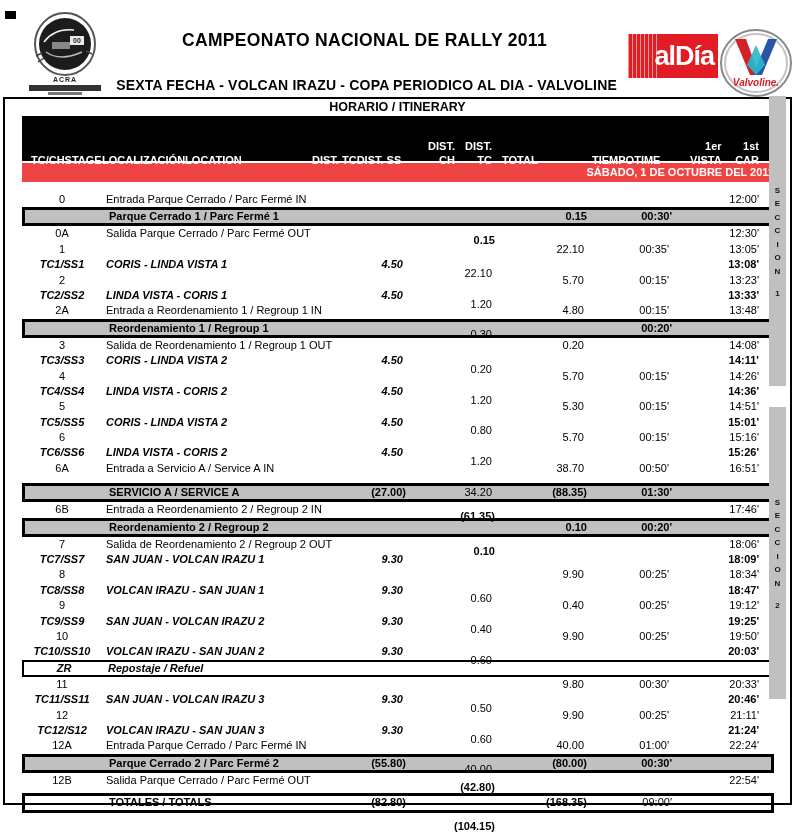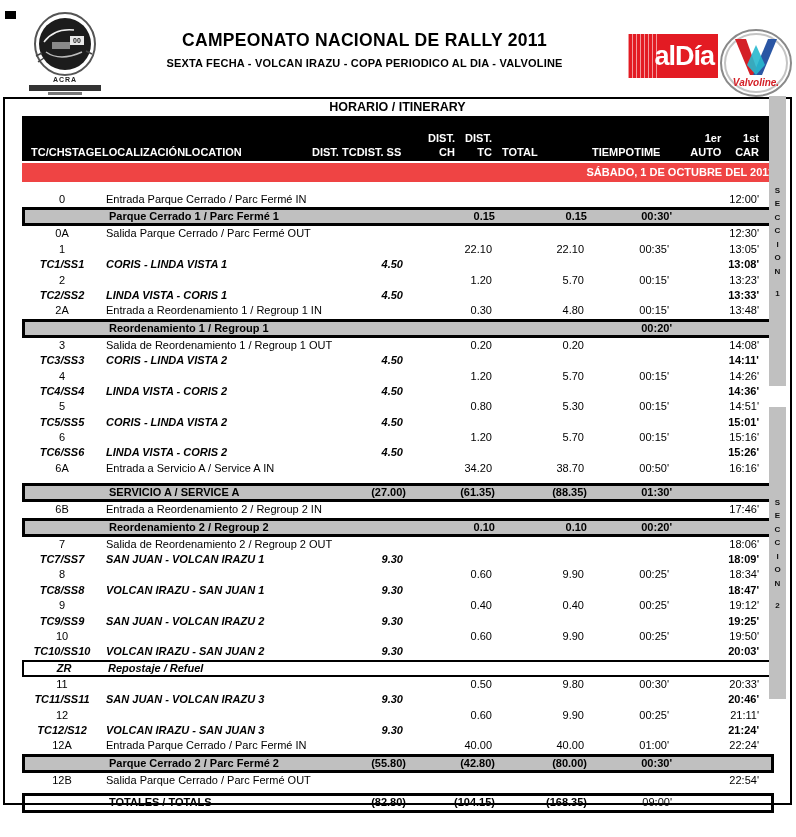--- a/index.html
+++ b/index.html
@@ -12,21 +12,21 @@
   
   .acra{position:absolute;left:20px;top:12px;width:90px;height:88px;text-align:center;}
   .acra svg{display:block;margin:0 auto;}
   .acra-name{font-size:7px;font-weight:bold;letter-spacing:1px;color:#222;line-height:7px;}
   .acra-bar{margin:2px auto 0;width:72px;height:6px;background:#333;}
   .acra-bar2{margin:1px auto 0;width:34px;height:3px;background:#777;}
 
   
   .titles{position:absolute;left:112px;top:30px;width:505px;text-align:center;}
   .main-title{font-size:17.5px;font-weight:bold;letter-spacing:.3px;}
-  .sub-title{margin-top:6px;font-size:11px;font-weight:bold;letter-spacing:.2px;}
+  .sub-title{margin-top:26px;font-size:14px;font-weight:bold;letter-spacing:.2px;text-align:right;}
 
   
   .aldia{position:absolute;left:628px;top:34px;width:90px;height:44px;background:var(--aldia-red,#e31b23);
          display:flex;align-items:center;justify-content:flex-end;overflow:hidden;}
   .aldia-stripes{position:absolute;left:0;top:0;bottom:0;width:30px;
          background:repeating-linear-gradient(90deg,rgba(255,255,255,.55) 0 1px,rgba(0,0,0,0) 1px 4px);}
   .aldia-text{position:relative;color:#fff;font-weight:bold;font-size:27px;line-height:27px;
          padding-right:4px;letter-spacing:-1px;}
 
   
@@ -45,21 +45,21 @@
           background:#ef4444;color:#fff;}
 
   
   .rows{margin-left:17px;width:752px;margin-top:10px;}
   .row{display:grid;grid-template-columns:80px 210px 105px 85px 90px 85px 1fr;
        height:15.4px;line-height:15.4px;font-size:11px;box-sizing:border-box;width:752px;}
   .row>div{overflow:visible;white-space:nowrap;}
   .c1{text-align:center;}
   .c2{padding-left:4px;}
   .c3{text-align:right;padding-right:14px;}
-  .c4{text-align:right;padding-right:10px;}
+  .c4{text-align:right;padding-right:10px;margin-top:24px;}
   .c5{text-align:right;padding-right:8px;}
   .c6{text-align:right;padding-right:8px;}
   .c7{text-align:right;padding-right:15px;}
   .hc.c1{padding-left:9px;text-align:left;}
   .hc.c2{text-align:center;padding-left:0;}
 
   .row.highlight{background:var(--hl,#c0c0c0);border:3px solid #000;height:19px;line-height:12px;}
   .row.highlight>div{font-weight:bold;}
   .row.refuel{border:2px solid #000;height:17px;line-height:12px;}
   .row.totals{border:3px solid #000;height:20px;line-height:13px;margin-top:5px;}
@@ -144,21 +144,21 @@
         </div>
         <div class="hc c5">
           <span></span>
           <span>TOTAL</span>
         </div>
         <div class="hc c6">
           <span>TIEMPO</span>
           <span>TIME</span>
         </div>
         <div class="hc c7">
-          <span>1er AUTO</span>
+          <span>1er VISTA</span>
           <span>1st CAR</span>
         </div>
       </div>
       <div class="sabado">SÁBADO, 1 DE OCTUBRE DEL 2011</div>
     </div>
 
     <div class="rows" id="rows">
   <div class="row">
     <div class="c1">0</div>
     <div class="c2">Entrada Parque Cerrado / Parc Fermé IN</div>
@@ -329,21 +329,21 @@
     <div class="c7 b">15:26'</div>
   </div>
 
   <div class="row">
     <div class="c1">6A</div>
     <div class="c2">Entrada a Servicio A / Service A IN</div>
     <div class="c3"></div>
     <div class="c4">34.20</div>
     <div class="c5">38.70</div>
     <div class="c6">00:50'</div>
-    <div class="c7">16:16'</div>
+    <div class="c7">16:51'</div>
   </div>
 
   <div class="row highlight gap">
     <div class="c1"></div>
     <div class="c2">SERVICIO A / SERVICE A</div>
     <div class="c3">(27.00)</div>
     <div class="c4">(61.35)</div>
     <div class="c5">(88.35)</div>
     <div class="c6">01:30'</div>
     <div class="c7"></div>

